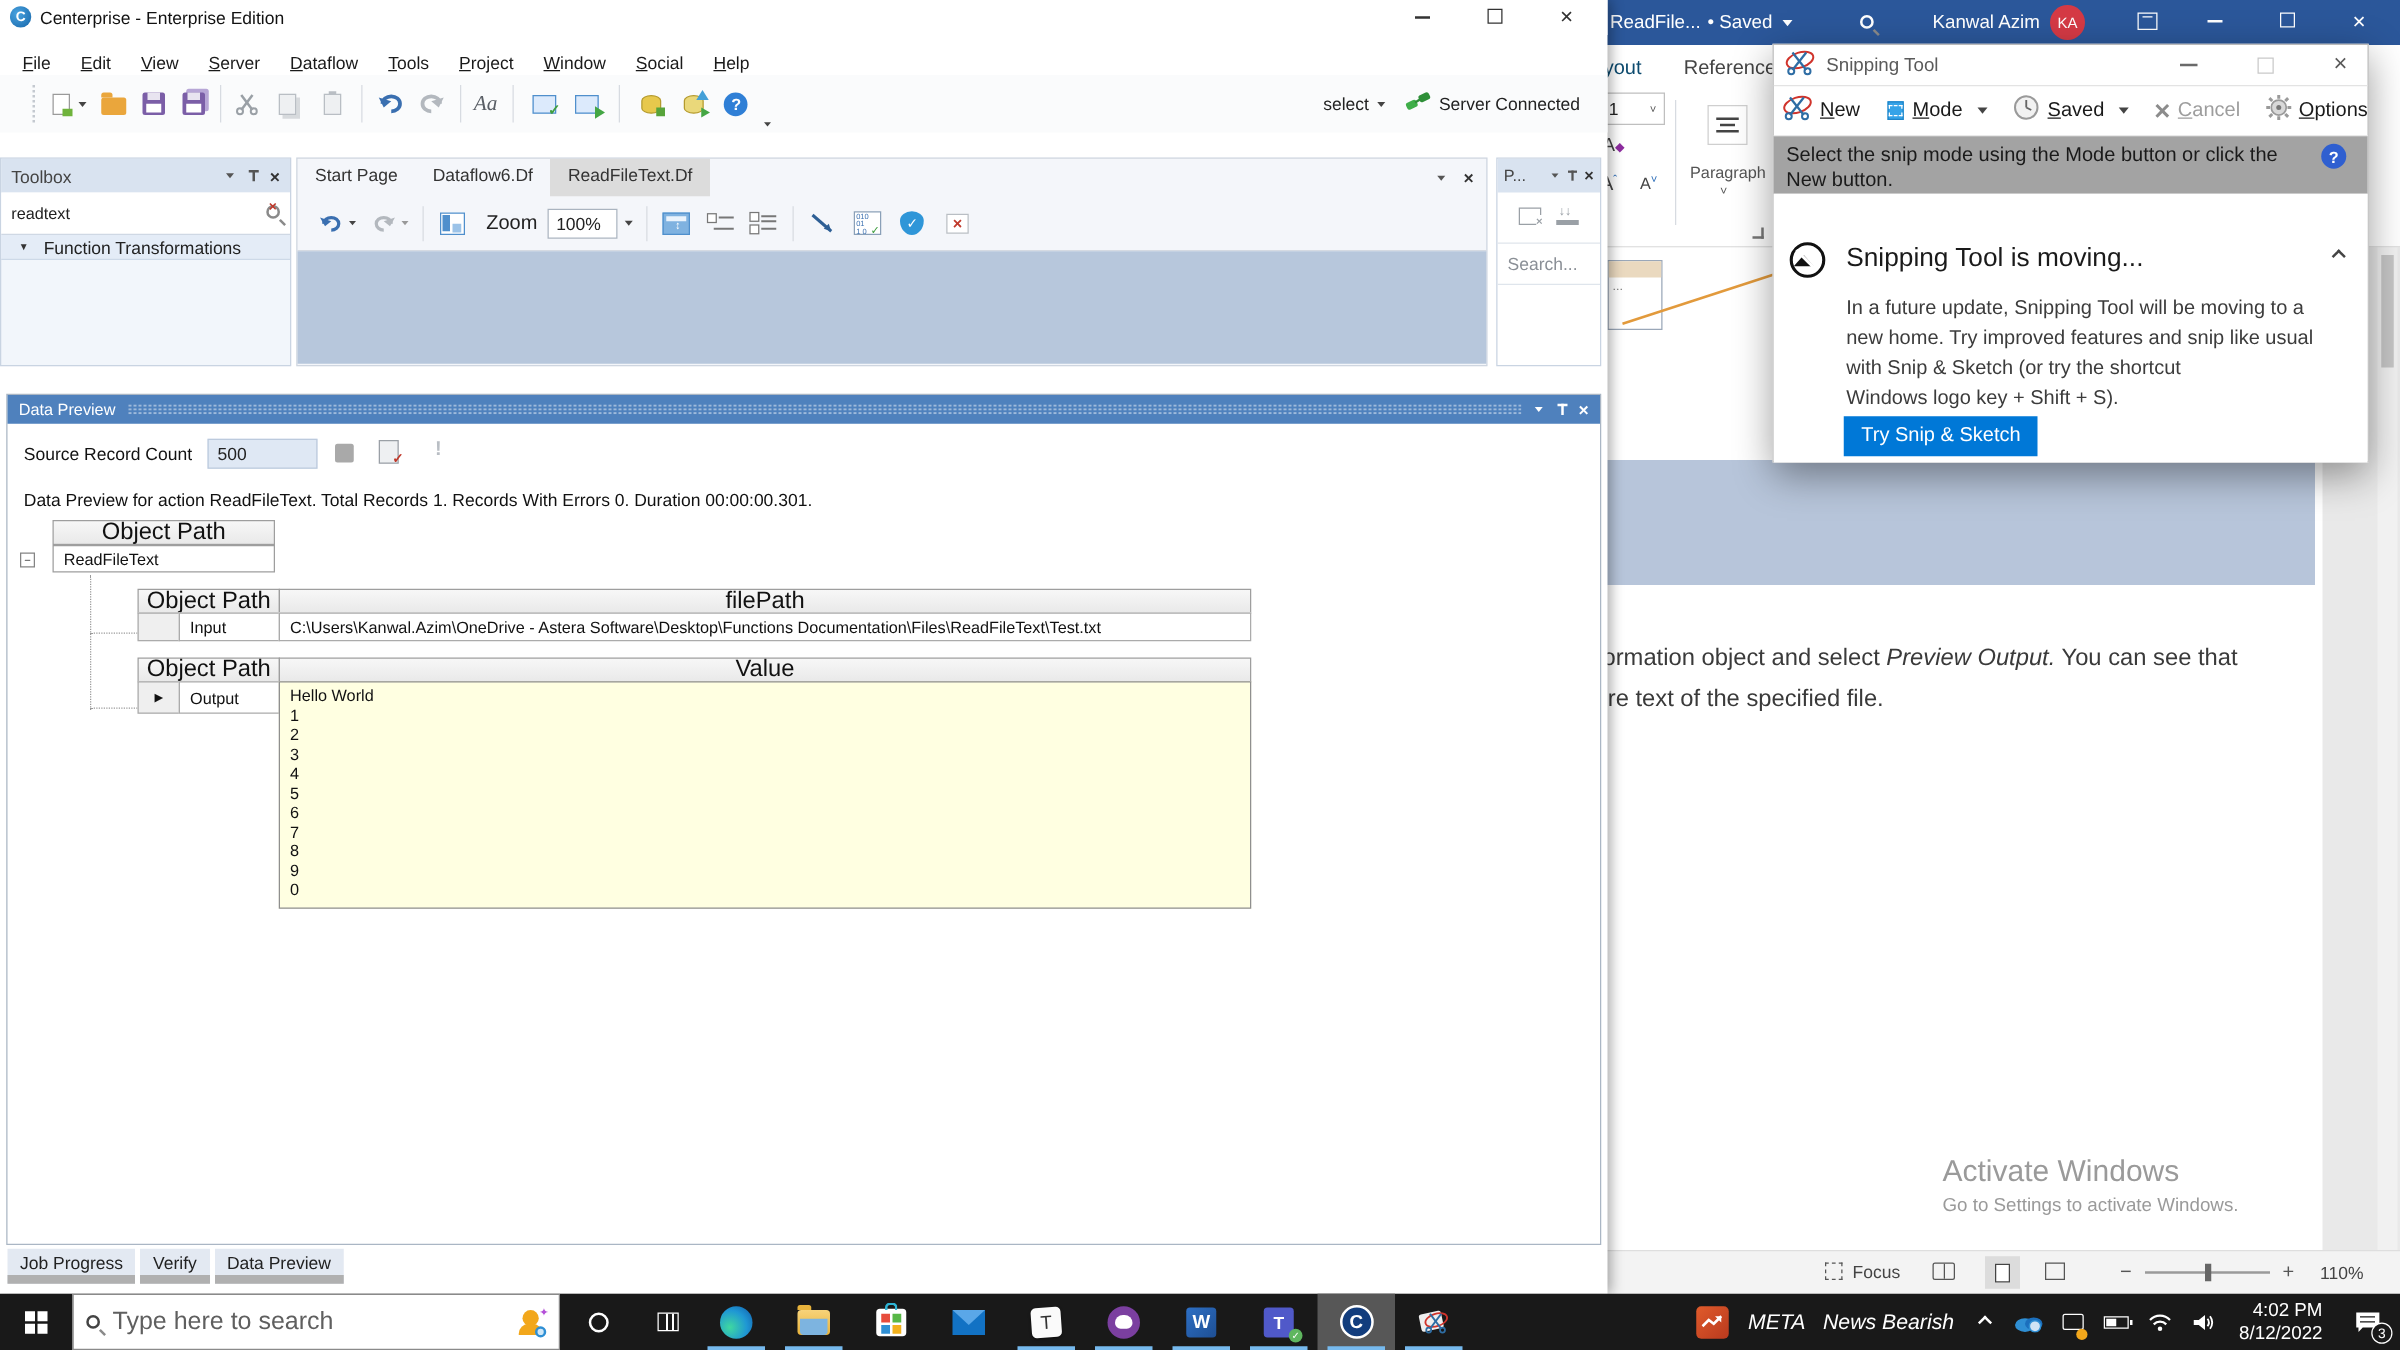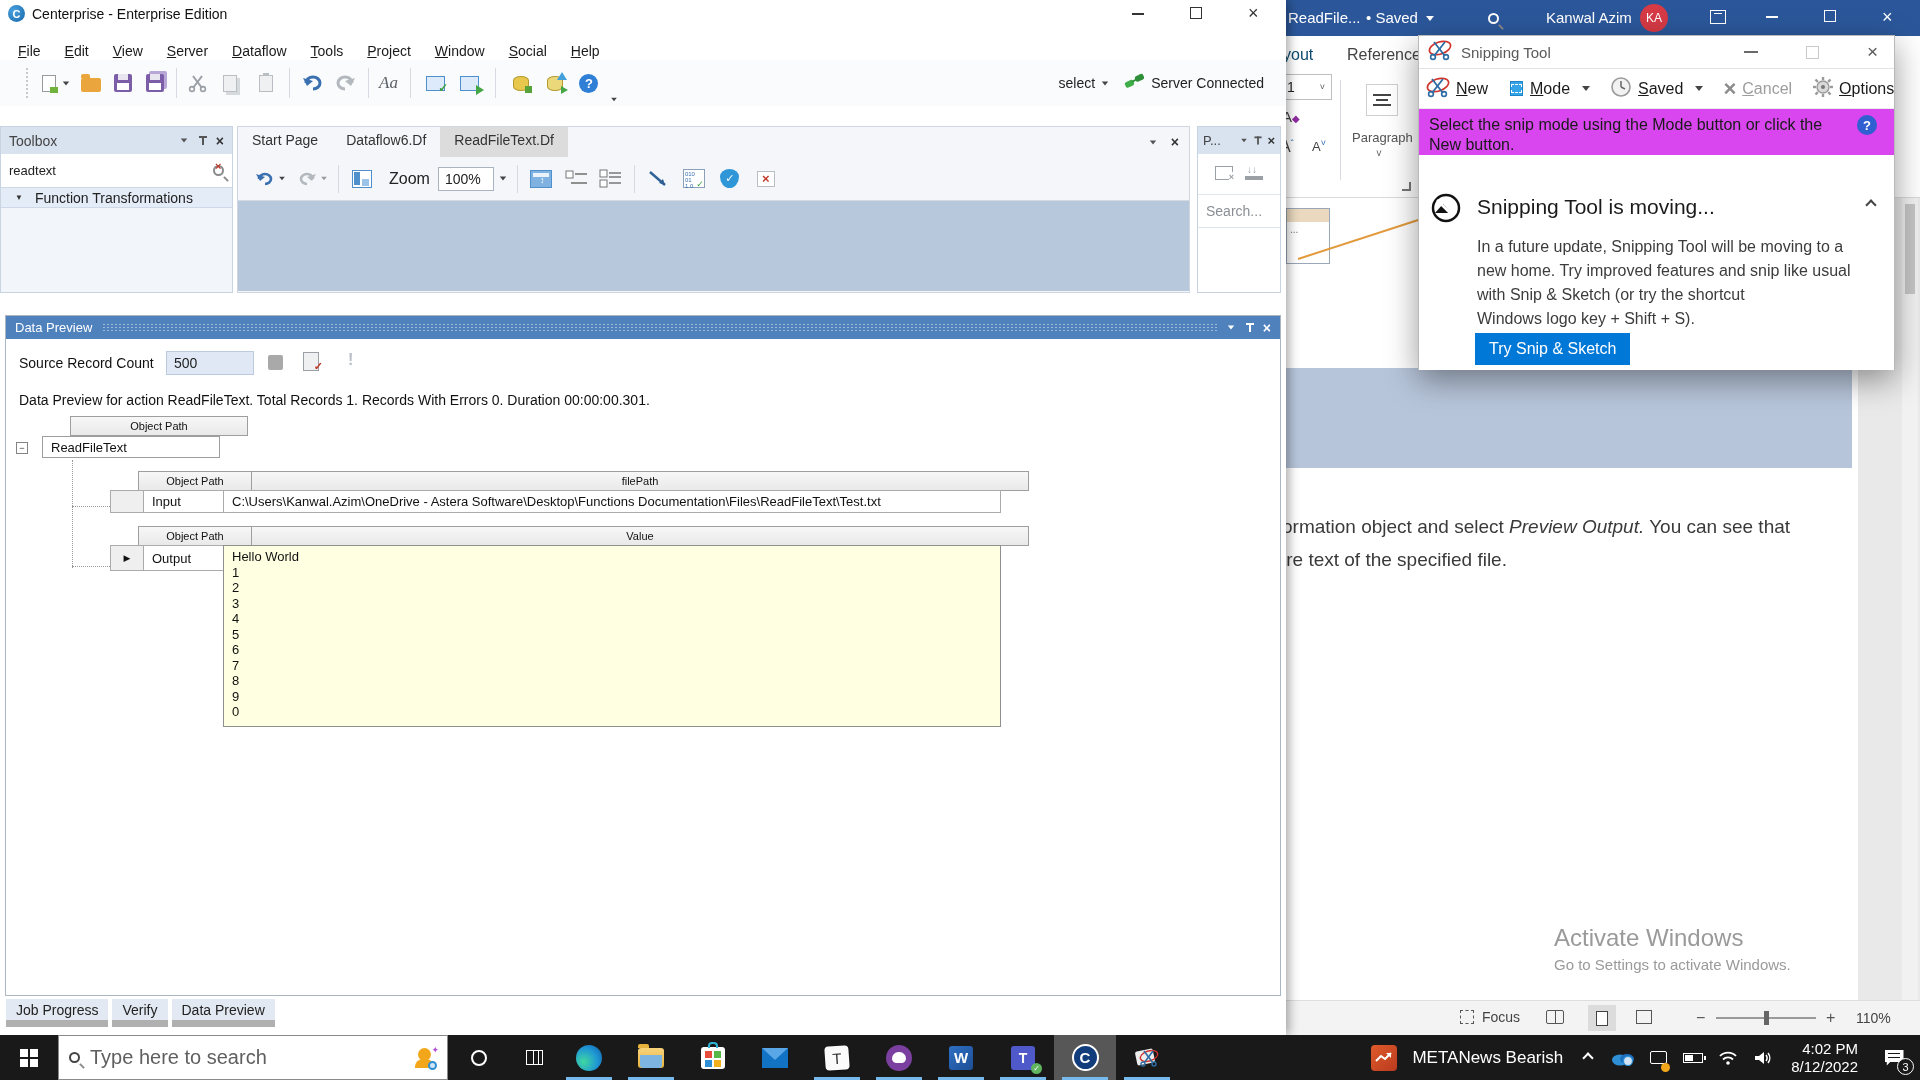--- a/index.html
+++ b/index.html
@@ -24,21 +24,21 @@
   .floppy::before{content:"";position:absolute;left:4px;top:0;width:10px;height:6px;background:#e8e4f0;}
   .floppy::after{content:"";position:absolute;left:3px;bottom:2px;width:12px;height:7px;background:#fff;}
   .folder{width:20px;height:14px;background:#eaa63c;border-radius:2px;position:relative;margin-top:4px;}
   .folder::before{content:"";position:absolute;left:0;top:-4px;width:9px;height:4px;background:#eaa63c;border-radius:2px 2px 0 0;}
   .page{width:14px;height:17px;background:#fff;border:1px solid #9a9a9a;position:relative;}
   .cyl{width:16px;height:15px;background:#e7c84c;border:1px solid #b49a2e;border-radius:50%/30%;}
   .helpq{width:19px;height:19px;border-radius:50%;background:#2f7fd6;color:#fff;font-weight:bold;font-size:13px;display:flex;align-items:center;justify-content:center;}
   .tabx{font-size:14px;color:#333;padding:5px 14px;display:inline-block;}
   .grp-row{height:20px;display:flex;align-items:center;padding-left:14px;font-size:14px;color:#222;background:#e4ecf7;border-bottom:1px solid #cdd9e8;gap:12px;}
   .grp-row::before{content:"▼";font-size:8px;color:#333;}
-  .hdrcell{background:linear-gradient(#f7f7f7,#e9e9e9);border:1px solid #9e9e9e;font-size:11px;color:#111;display:flex;align-items:center;justify-content:center;margin-left:28px;}
+  .hdrcell{background:linear-gradient(#f7f7f7,#e9e9e9);border:1px solid #9e9e9e;font-size:19px;color:#111;display:flex;align-items:center;justify-content:center;}
   .cell{background:#fff;border:1px solid #ababab;font-size:13px;color:#111;display:flex;align-items:center;padding:0 8px;}
   .selcell{background:#efefef;border:1px solid #ababab;display:flex;align-items:center;justify-content:center;}
   .dotline-v{border-left:1px dotted #9a9a9a;}
   .dotline-h{border-top:1px dotted #9a9a9a;}
   #cp-bottom-tabs div{display:inline-block;margin-right:4px;background:#e3e9f2;font-size:14px;color:#222;padding:3px 10px 2px;border-bottom:7px solid #b0b0b0;}
   
   #word{left:1278px;top:0;width:642px;height:1035px;z-index:1;background:#e9e9e9;}
   
   #snip{left:1418px;top:35px;width:477px;height:335px;background:#fff;border:1px solid #b9b9b9;z-index:10;box-shadow:0 10px 30px rgba(0,0,0,.4);}
   .snip-label{font-size:16px;color:#1a1a1a;}
@@ -456,21 +456,21 @@
               <line x1="1" y1="11" x2="4" y2="11"></line>
               <line x1="18" y1="11" x2="21" y2="11"></line>
               <line x1="3.5" y1="3.5" x2="5.8" y2="5.8"></line>
               <line x1="16.2" y1="16.2" x2="18.5" y2="18.5"></line>
               <line x1="3.5" y1="18.5" x2="5.8" y2="16.2"></line>
               <line x1="16.2" y1="5.8" x2="18.5" y2="3.5"></line>
             </g>
           </svg></span>
       <span class="snip-label" style="margin-left:5px;">Options</span>
     </div>
-    <div style="height:46px;background:#d946ef;display:flex;align-items:flex-start;padding:6px 8px 0 10px;">
+    <div style="height:46px;background:#a3a3a3;display:flex;align-items:flex-start;padding:6px 8px 0 10px;">
       <span style="font-size:16px;color:#1a1a1a;width:420px;line-height:20px;">Select the snip mode using the Mode button or click the New button.</span>
       <span style="margin-left:8px;width:20px;height:20px;border-radius:50%;background:#2f5fd0;color:#fff;font-size:13px;font-weight:bold;display:flex;align-items:center;justify-content:center;">?</span>
     </div>
     <div style="position:relative;height:215px;background:#fff;">
       <span style="position:absolute;left:12px;top:38px;"><svg width="30" height="30">
             <circle cx="15" cy="15" r="13" fill="none" stroke="#111" stroke-width="2.5"></circle>
             <path d="M4 20 L12 11 L20 20 Z" fill="#111"></path>
             <line x1="6" y1="7" x2="22" y2="23" stroke="#fff" stroke-width="2.5"></line>
           </svg></span>
       <span style="position:absolute;left:58px;top:40px;font-size:21px;color:#1a1a1a;">Snipping Tool is moving...</span>
@@ -576,21 +576,21 @@
     <span style="flex:1;"></span>
 
     <div class="tray-ic" style="width:40px;">
         <span style="width:26px;height:26px;border-radius:4px;background:linear-gradient(135deg,#e05b2b,#b93a1e);position:relative;">
           <svg style="position:absolute;left:4px;top:7px;" width="18" height="12">
             <polyline points="1,9 6,4 10,7 16,1" fill="none" stroke="#fff" stroke-width="2"></polyline>
             <path d="M16 1 L16 6 L11 1 Z" fill="#fff"></path>
           </svg>
         </span>
       </div>
-    <div class="tray-ic" style="padding:0 8px;">
+    <div class="tray-ic" style="padding:0 8px;gap:14px;font-style:italic;">
       <span style="color:#fff;font-size:17px;">META</span>
       <span style="color:#fff;font-size:17px;">News Bearish</span>
     </div>
     <div class="tray-ic" style="width:34px;">
         <span class="chev-up"></span>
       </div>
     <div class="tray-ic" style="width:36px;">
         <svg width="24" height="16">
           <ellipse cx="9" cy="10" rx="8" ry="5.5" fill="#2f8fd4"></ellipse>
           <ellipse cx="16" cy="9" rx="7" ry="5" fill="#1b6fbd"></ellipse>

